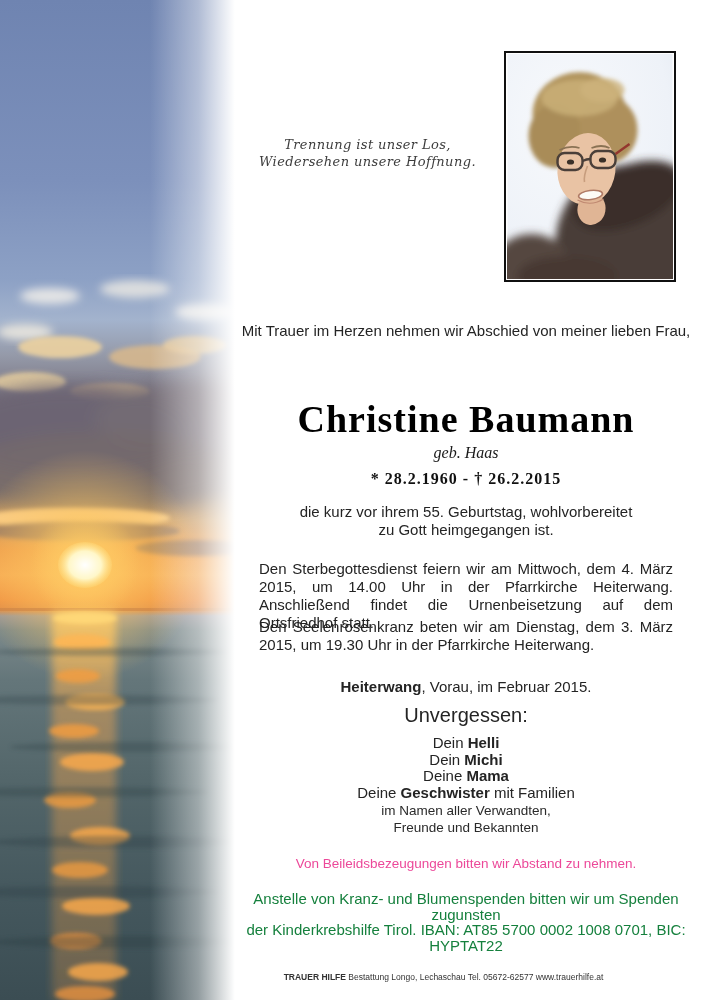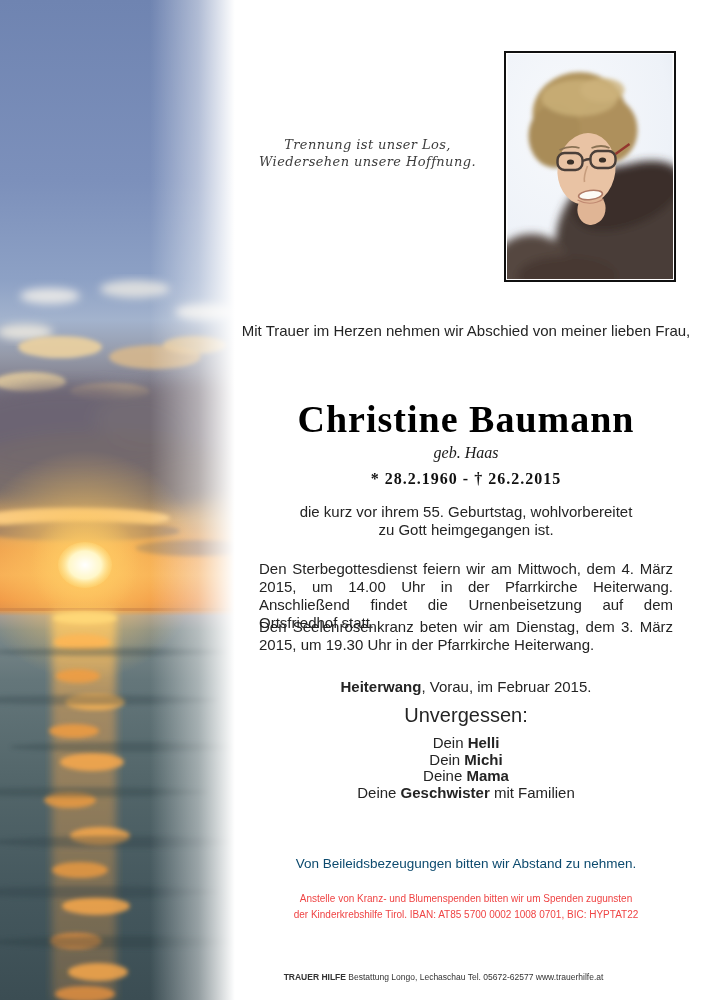--- a/index.html
+++ b/index.html
@@ -38,22 +38,22 @@
   .para{
     left:19px !important;width:414px !important;text-align:justify !important;
     font-size:15px;line-height:18px;color:#242424;
   }
   .para1{top:560px;}
   .para2{top:618px;}
   .dateline{top:678px;font-size:15px;color:#242424;}
   .unforgotten{top:704px;font-size:20px;color:#242424;}
   .mourners{top:735px;font-size:15px;line-height:16.5px;color:#242424;}
   .on-behalf{top:803px;font-size:13.5px;line-height:16.5px;color:#2a2a2a;}
-  .condolence{top:856px;font-size:13.5px;color:#0c4a6e;}
-  .donation{top:891px;font-size:10px;line-height:15.5px;color:#ef4444;}
+  .condolence{top:856px;font-size:13.5px;color:#ec4899;}
+  .donation{top:891px;font-size:15px;line-height:15.5px;color:#15803d;}
   .footer{top:956px;font-size:8.5px;color:#333;padding-right:45px;box-sizing:border-box;margin-top:16px;}
   .b{font-weight:bold;}
 </style>
 </head>
 <body>
 
 <div class="sea-image">
 <svg width="242" height="1000" viewBox="0 0 242 1000" xmlns="http://www.w3.org/2000/svg">
   <defs>
     <linearGradient id="sky" x1="0" y1="0" x2="0" y2="1">
@@ -264,20 +264,24 @@
 
   <div class="unforgotten">Unvergessen:</div>
 
   <div class="mourners">
     <div><span>Dein </span><span class="b">Helli</span><span></span></div>
     <div><span>Dein </span><span class="b">Michi</span><span></span></div>
     <div><span>Deine </span><span class="b">Mama</span><span></span></div>
     <div><span>Deine </span><span class="b">Geschwister</span><span> mit Familien</span></div>
   </div>
 
+  <div class="on-behalf">
+    <div>im Namen aller Verwandten,</div>
+    <div>Freunde und Bekannten</div>
+  </div>
 
   <div class="condolence">Von Beileidsbezeugungen bitten wir Abstand zu nehmen.</div>
 
   <div class="donation">
     <div>Anstelle von Kranz- und Blumenspenden bitten wir um Spenden zugunsten</div>
     <div>der Kinderkrebshilfe Tirol. IBAN: AT85 5700 0002 1008 0701, BIC: HYPTAT22</div>
   </div>
 
   <div class="footer">
     <span class="b">TRAUER HILFE</span><span> Bestattung Longo, Lechaschau Tel. 05672-62577 www.trauerhilfe.at</span>

